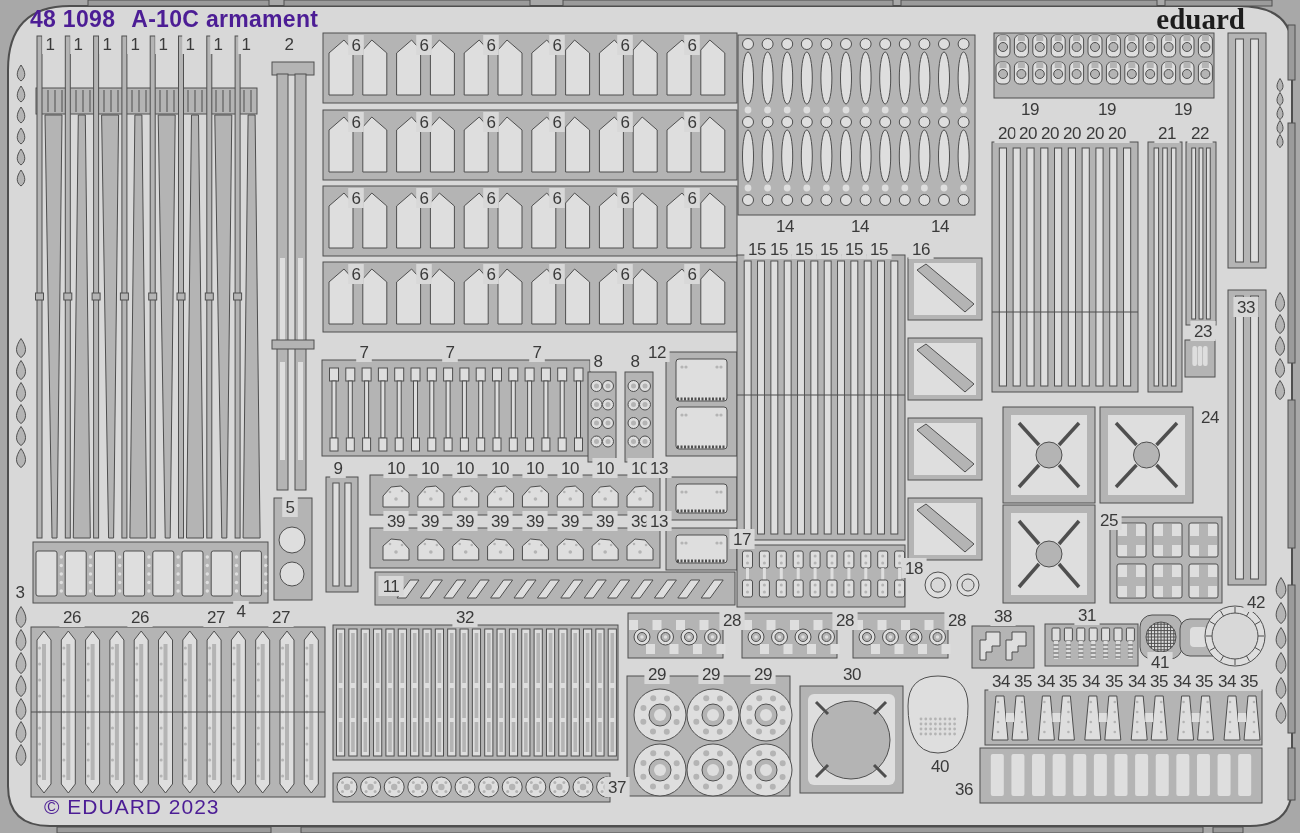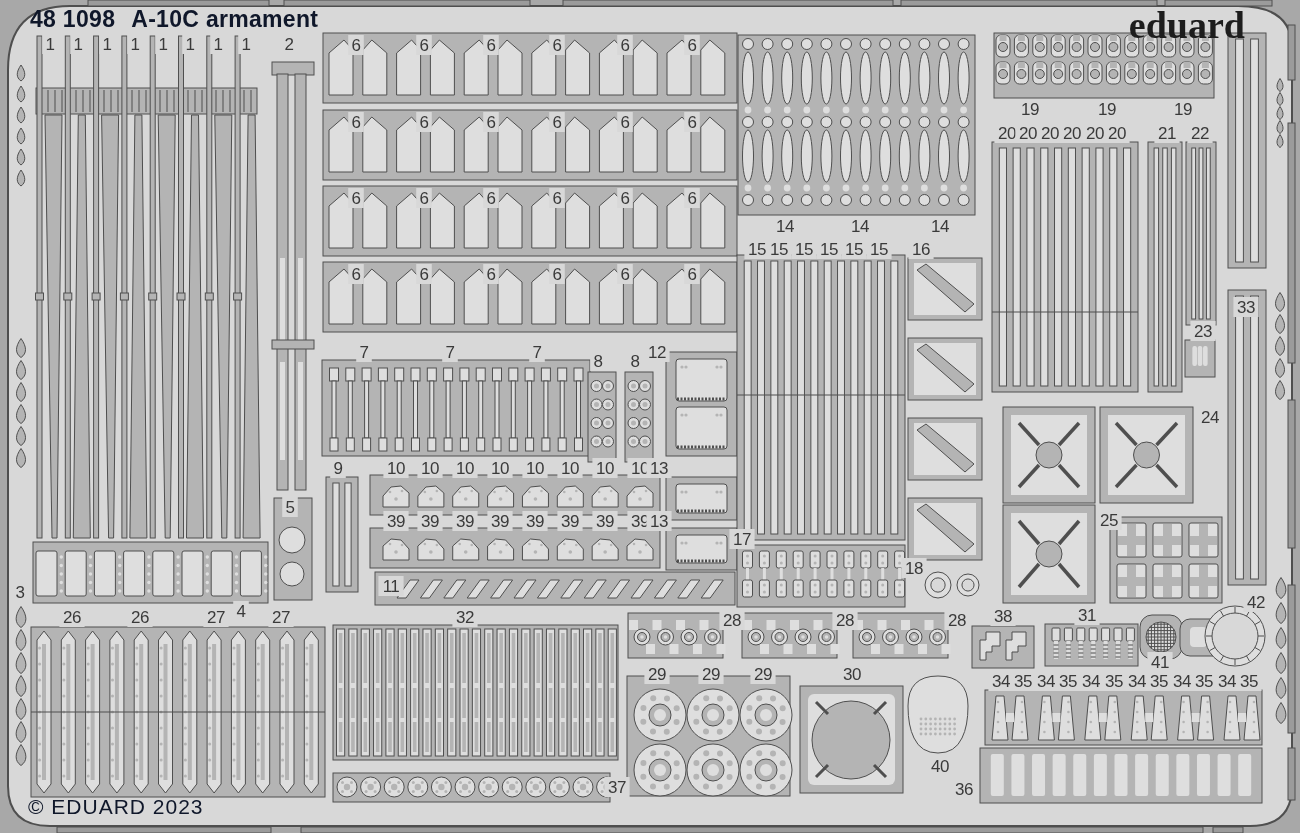--- a/index.html
+++ b/index.html
@@ -1,22 +1,22 @@
 <!DOCTYPE html>
 <html><head>
 <meta charset="utf-8">
 <style>
   html,body{margin:0;padding:0;background:#a8a8a8;width:1300px;height:833px;overflow:hidden}
   #stage{position:relative;width:1300px;height:833px;font-family:"Liberation Sans",sans-serif}
   #fret-svg{position:absolute;left:0;top:0}
-  .hdr{position:absolute;color:#0f172a;white-space:pre}
+  .hdr{position:absolute;color:#4c1d95;white-space:pre}
   #title{left:30px;top:6px;font-size:23px;font-weight:bold;letter-spacing:.3px}
   #title .code{margin-right:16px}
-  #brand{position:absolute;right:55px;top:3px;font-family:"Liberation Serif",serif;font-size:38px;font-weight:bold;color:#1d1d1d}
-  #copyright{left:28px;top:795px;font-size:21px;letter-spacing:1px}
+  #brand{position:absolute;right:55px;top:3px;font-family:"Liberation Serif",serif;font-size:29px;font-weight:bold;color:#1d1d1d}
+  #copyright{left:44px;top:795px;font-size:21px;letter-spacing:1px}
   #madein{left:1056px;top:796px;font-size:21px}
 </style>
 </head>
 <body>
 
 <div id="stage">
   <svg id="fret-svg" width="1300" height="833">
       <path d="M8 70 Q8 6 70 6 L1238 6 Q1292 6 1292 48 L1292 786 Q1292 826 1250 826 L50 826 Q8 826 8 786 Z" fill="#d8d8d8" stroke="#4f4f4f" stroke-width="2"></path>
       <rect x="88" y="0" width="181" height="6" rx="0" fill="#9b9b9b" stroke="#4f4f4f" stroke-width="1"></rect>
       <rect x="284" y="0" width="246" height="6" rx="0" fill="#9b9b9b" stroke="#4f4f4f" stroke-width="1"></rect>

